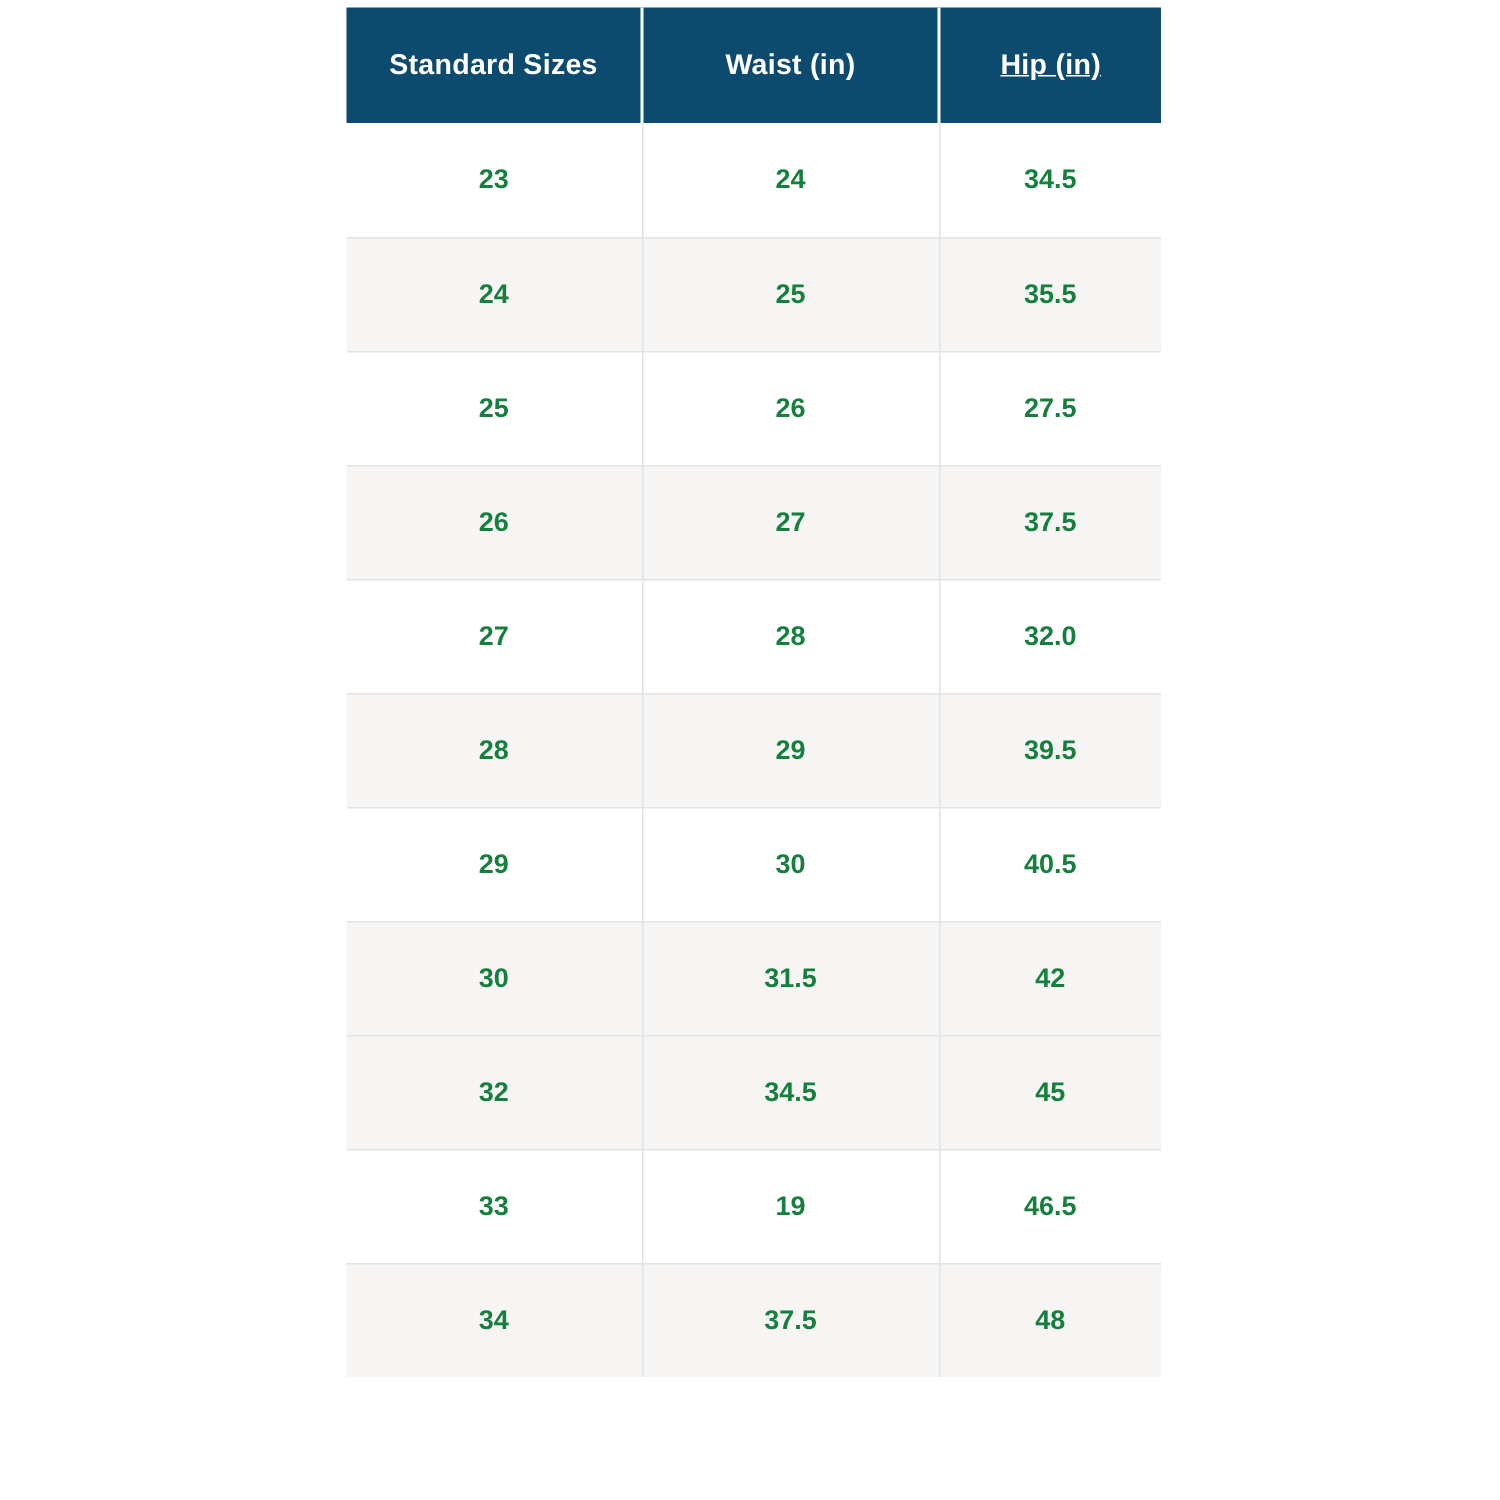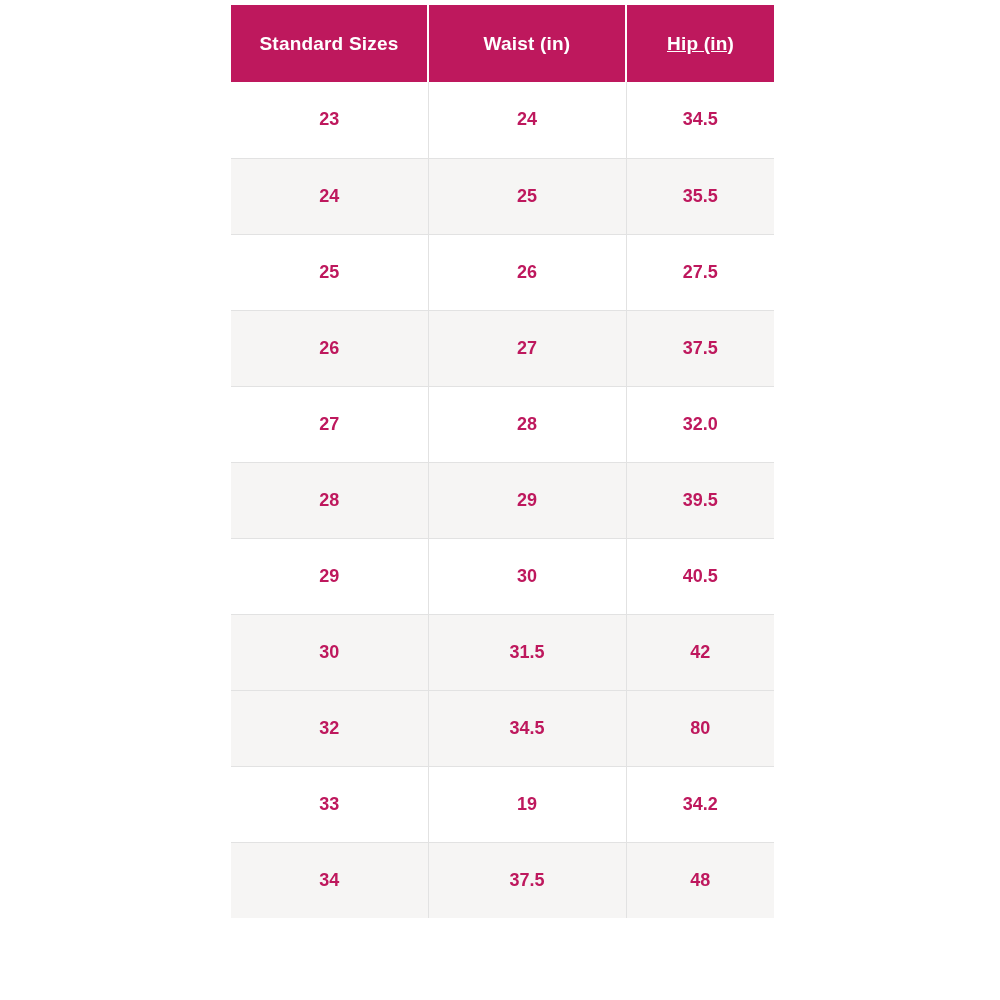--- a/index.html
+++ b/index.html
@@ -35,42 +35,42 @@
     border-collapse: collapse;
     table-layout: fixed;
   }
 
   
   col.col-size  { width: 197px; }
   col.col-waist { width: 198px; }
   col.col-hip   { width: 148px; }
 
   thead th {
-    background: #be185d;
+    background: #0c4a6e;
     color: #ffffff;
     height: 77px;
     font-size: 19px;
     font-weight: bold;
     letter-spacing: 0.2px;
     text-align: center;
     vertical-align: middle;
     padding: 0;
     border-right: 2px solid #ffffff;
     box-sizing: border-box;
   }
   thead th:last-child {
     border-right: none;
     text-decoration: underline;
   }
 
   tbody td {
     height: 76px;
     font-size: 18px;
     font-weight: bold;
-    color: #be185d;
+    color: #15803d;
     text-align: center;
     vertical-align: middle;
     padding: 0;
     border-bottom: 1px solid #e2e2e2;
     border-right: 1px solid #e2e2e2;
     box-sizing: border-box;
   }
   tbody td:last-child {
     border-right: none;
   }
@@ -142,26 +142,26 @@
             <td>40.5</td>
           </tr>
           <tr class="row-odd">
             <td>30</td>
             <td>31.5</td>
             <td>42</td>
           </tr>
           <tr class="row-odd">
             <td>32</td>
             <td>34.5</td>
-            <td>80</td>
+            <td>45</td>
           </tr>
           <tr class="row-even">
             <td>33</td>
             <td>19</td>
-            <td>34.2</td>
+            <td>46.5</td>
           </tr>
           <tr class="row-odd">
             <td>34</td>
             <td>37.5</td>
             <td>48</td>
           </tr>
         </tbody>
     </table>
   </div>
 

